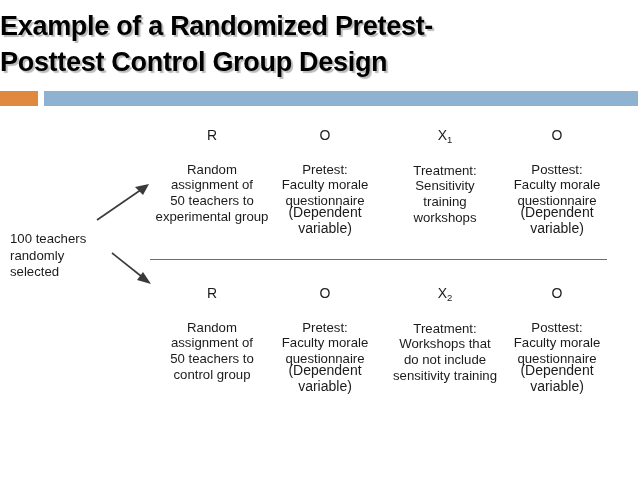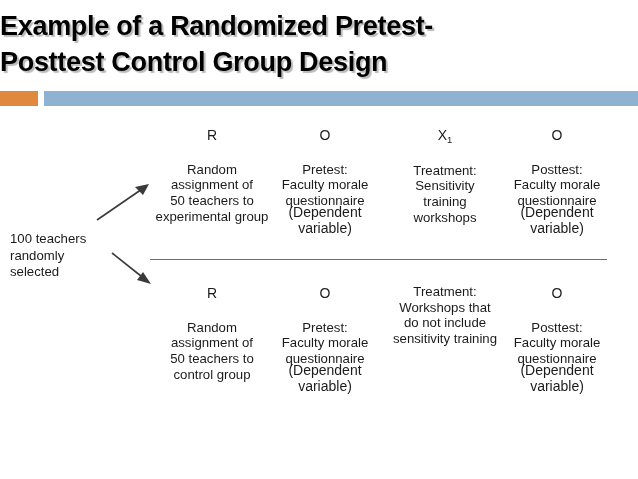--- a/index.html
+++ b/index.html
@@ -190,20 +190,21 @@
   <div class="cell" style="left:265px; top:158px; width:120px;">
     <span class="symbol">O</span>
     <span>Pretest:
 Faculty morale
 questionnaire</span>
   </div>
   <div class="dep-note" style="left:265px; top:253px; width:120px;">(Dependent
 variable)</div>
 
   <div class="cell" style="left:380px; top:158px; width:130px;">
+    <span class="symbol">X<sub>2</sub></span>
     <span>Treatment:
 Workshops that
 do not include
 sensitivity training</span>
   </div>
 
   <div class="cell" style="left:495px; top:158px; width:124px;">
     <span class="symbol">O</span>
     <span>Posttest:
 Faculty morale

